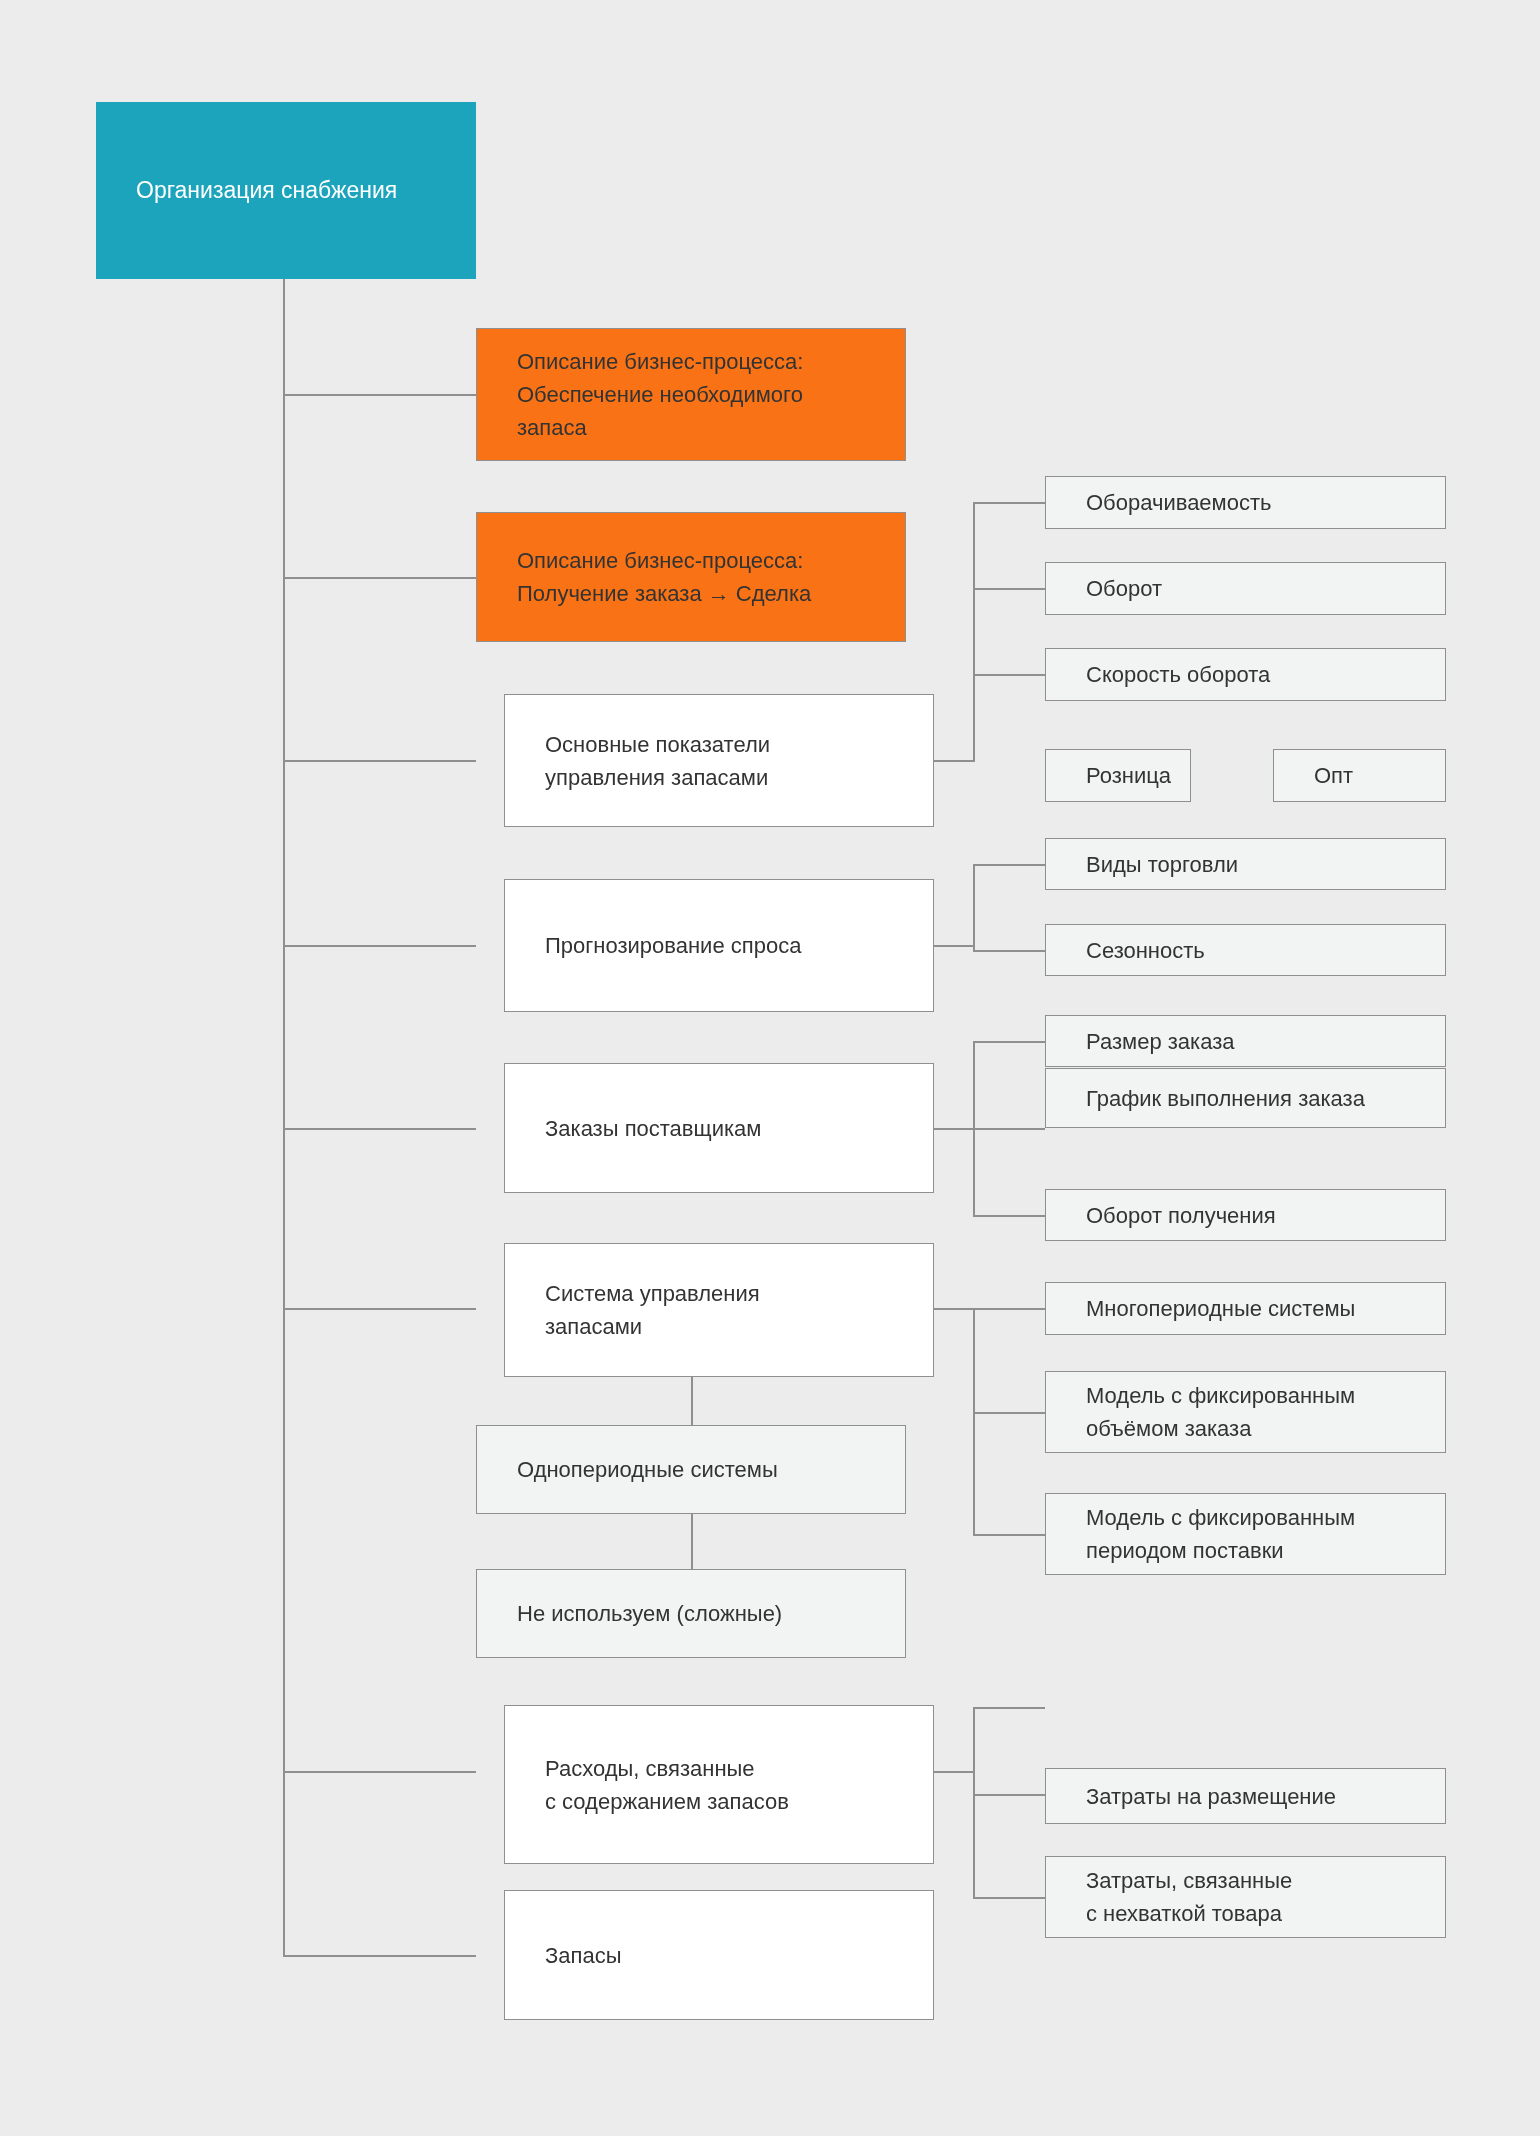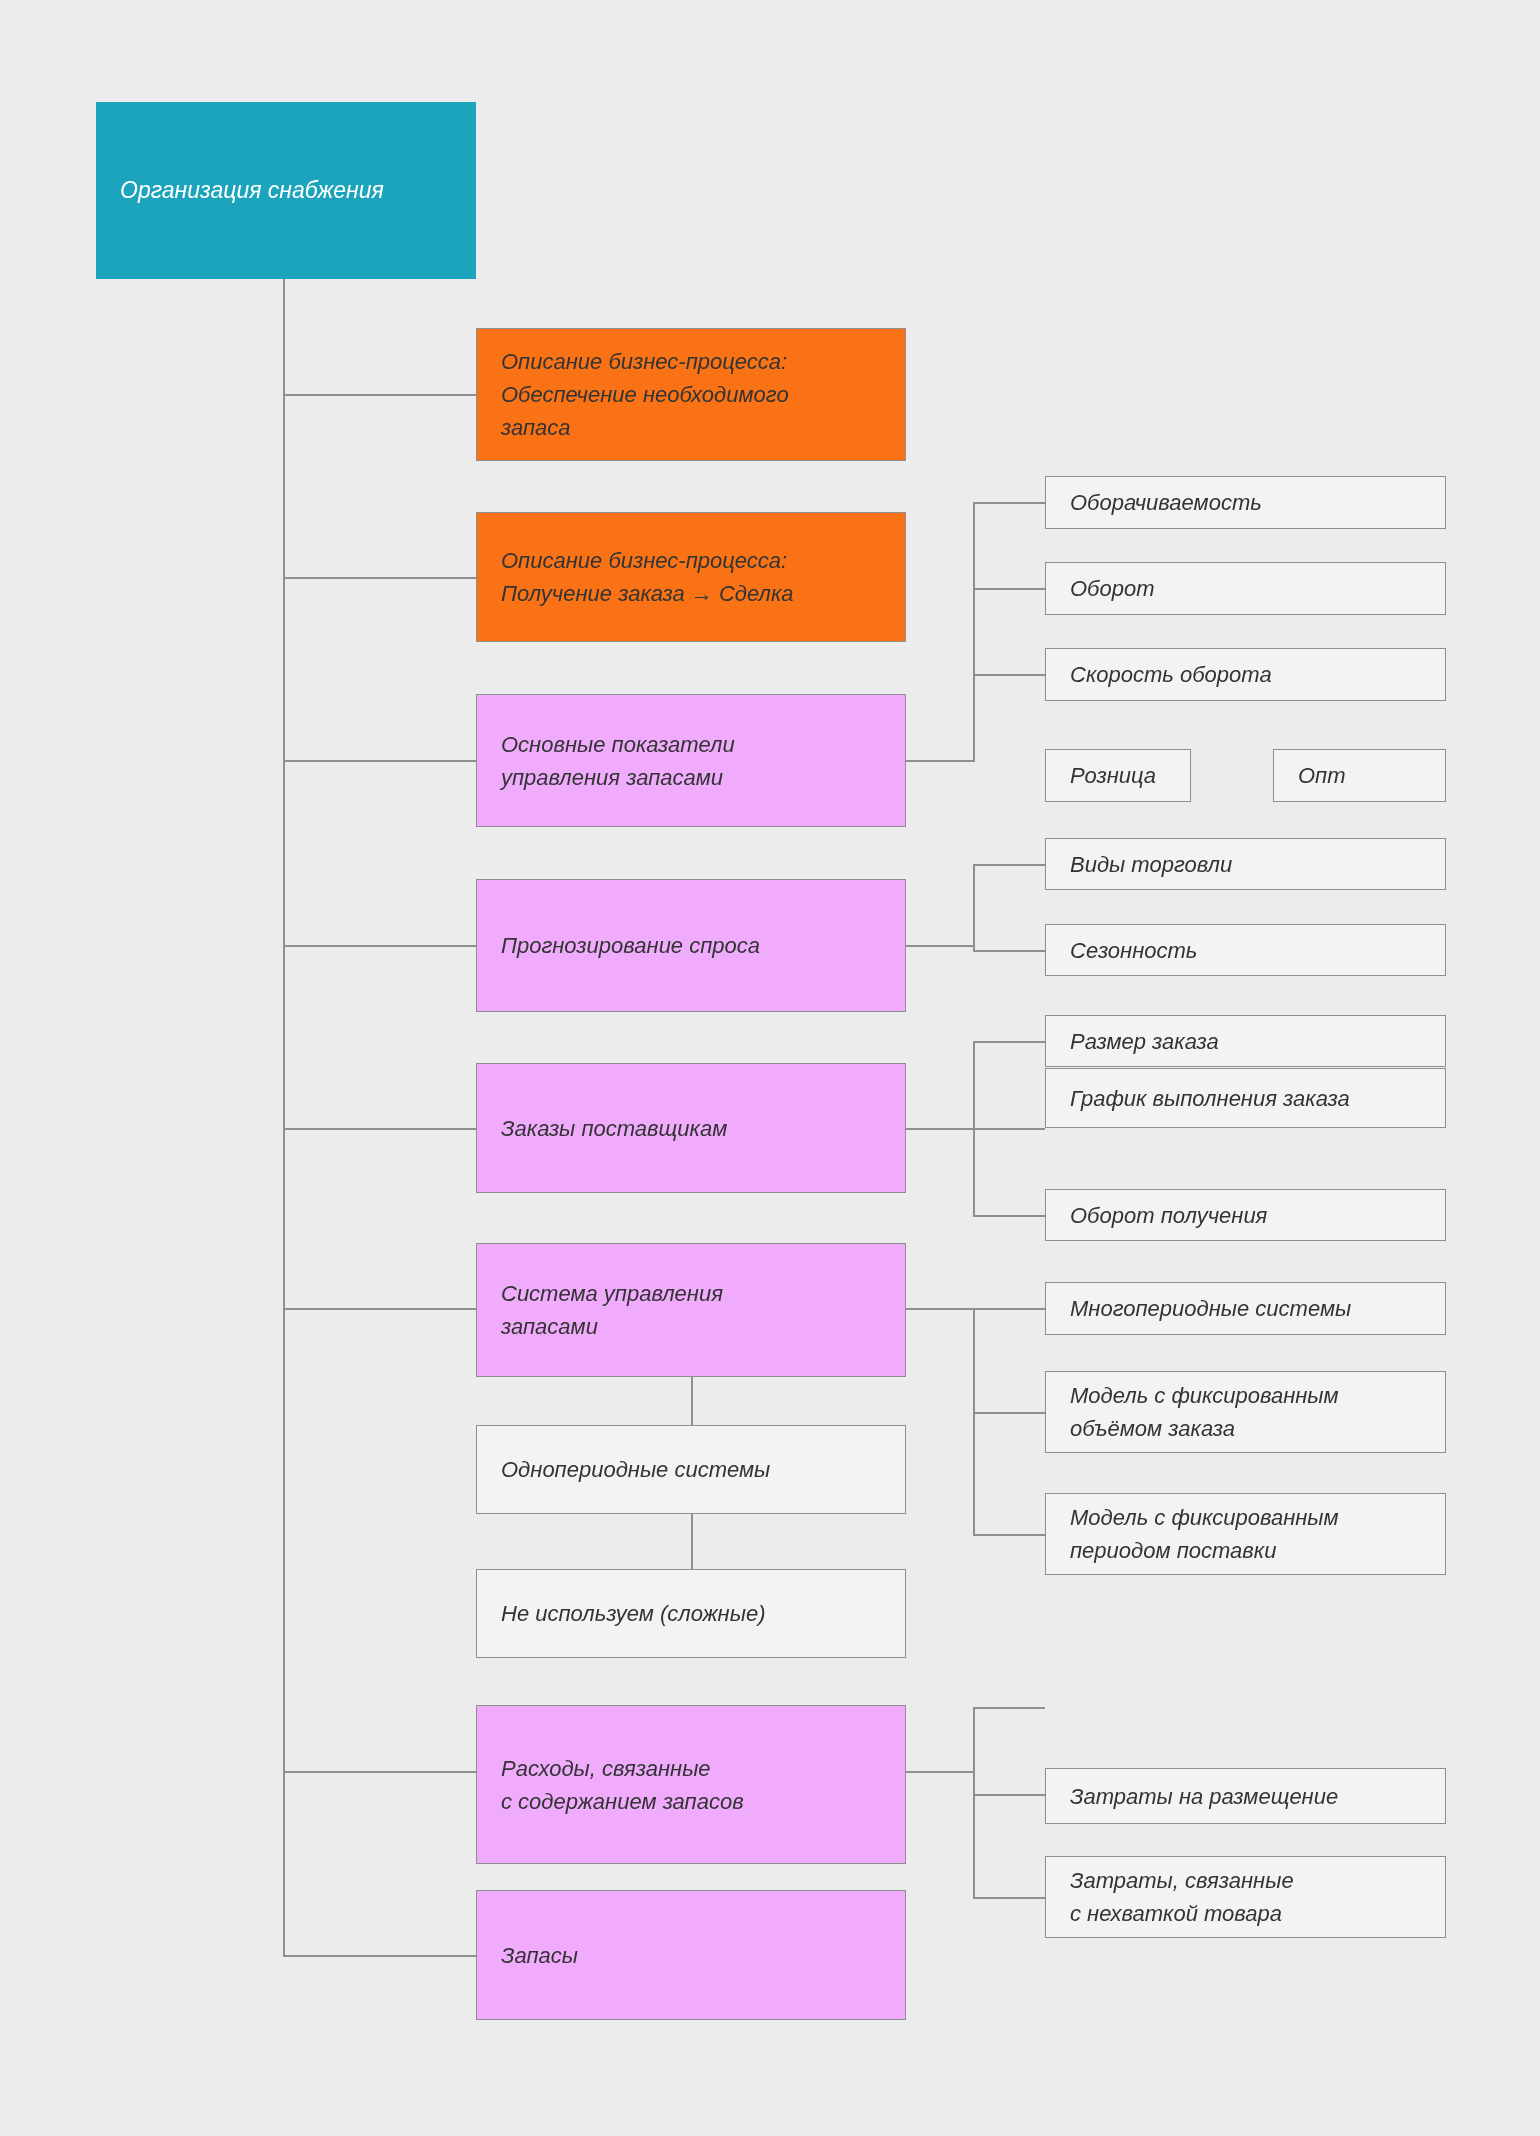--- a/index.html
+++ b/index.html
@@ -17,36 +17,36 @@
     position: relative;
     width: 1540px;
     height: 2136px;
   }
   .node {
     position: absolute;
     box-sizing: border-box;
     border: 1.5px solid #8f8f8f;
     display: flex;
     align-items: center;
-    padding: 0 24px;
+    padding: 0 40px;
     font-size: 22px;
     line-height: 1.5;
     color: #333333;
     white-space: pre-line;
-    font-style: italic;
   }
   .root {
     background: #1ba4bb;
     border: none;
     color: #ffffff;
     font-size: 23px;
     font-weight: 500;
   }
   .topic {
-    background: #f0abfc;
+    background: #ffffff;
+    margin-left: 28px;
   }
   .topic-light {
     background: #f97316;
   }
   .leaf {
     background: #f2f3f3;
   }
   .line {
     position: absolute;
     background: #8f8f8f;

